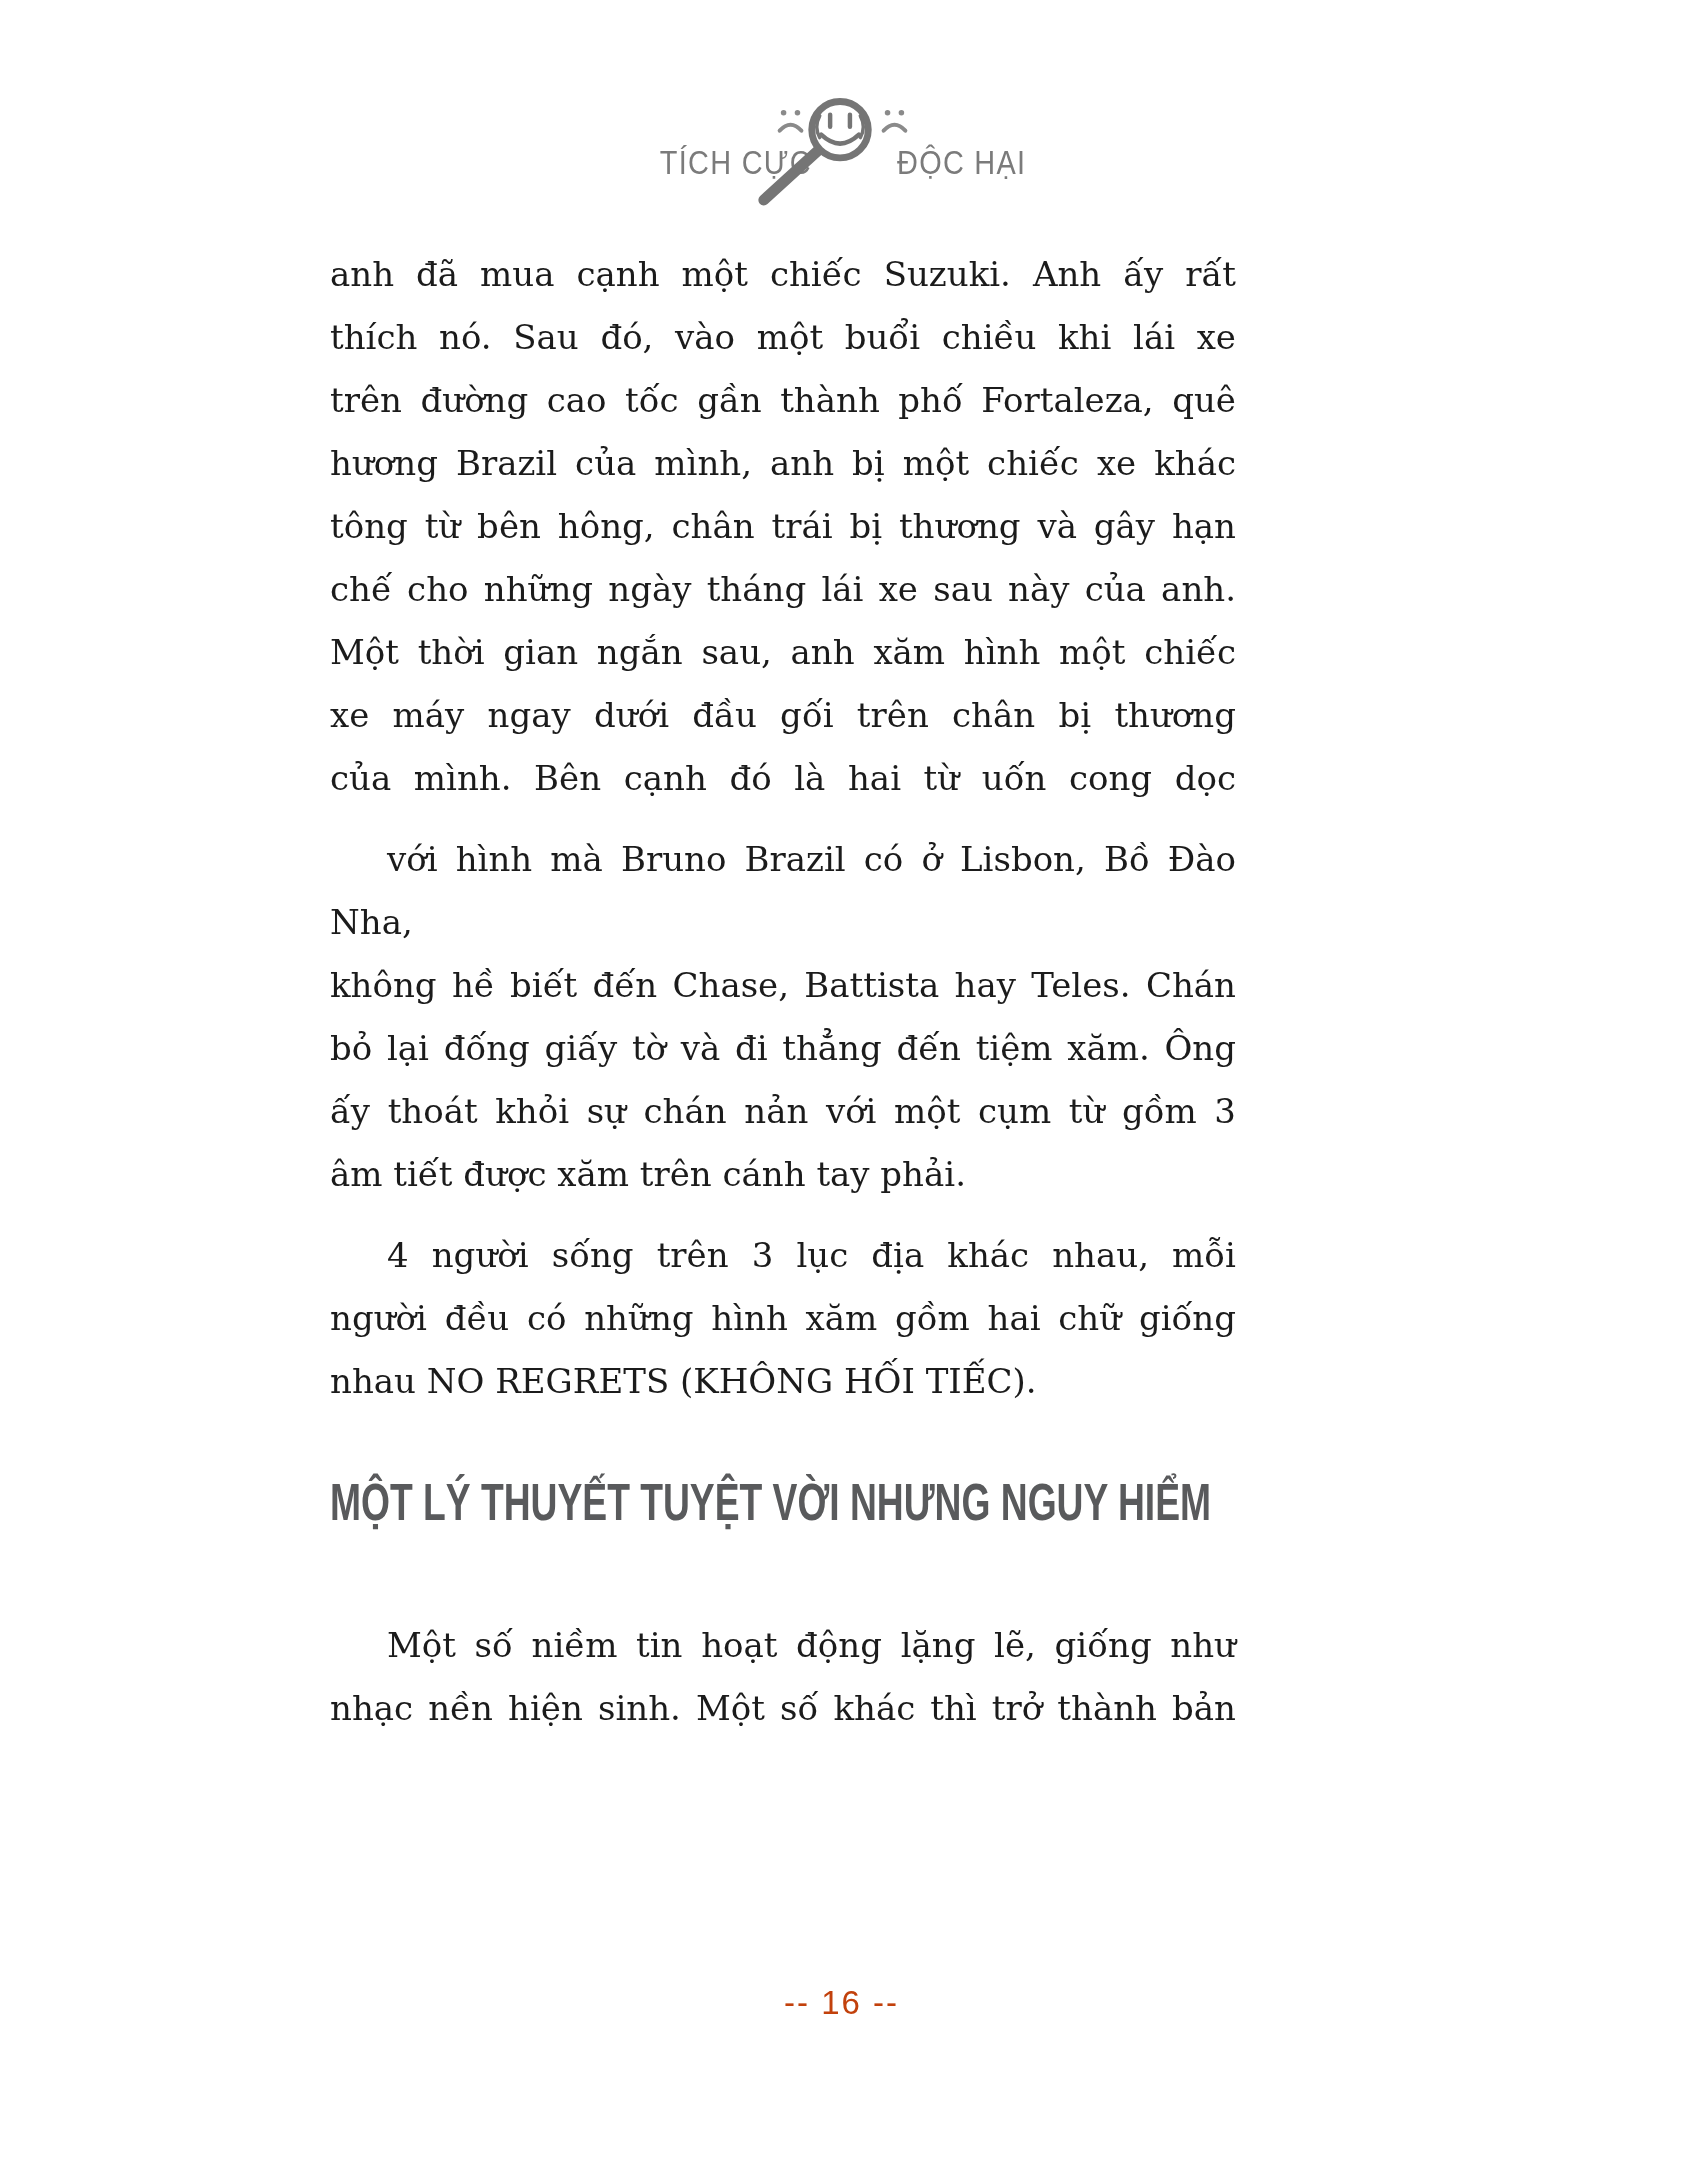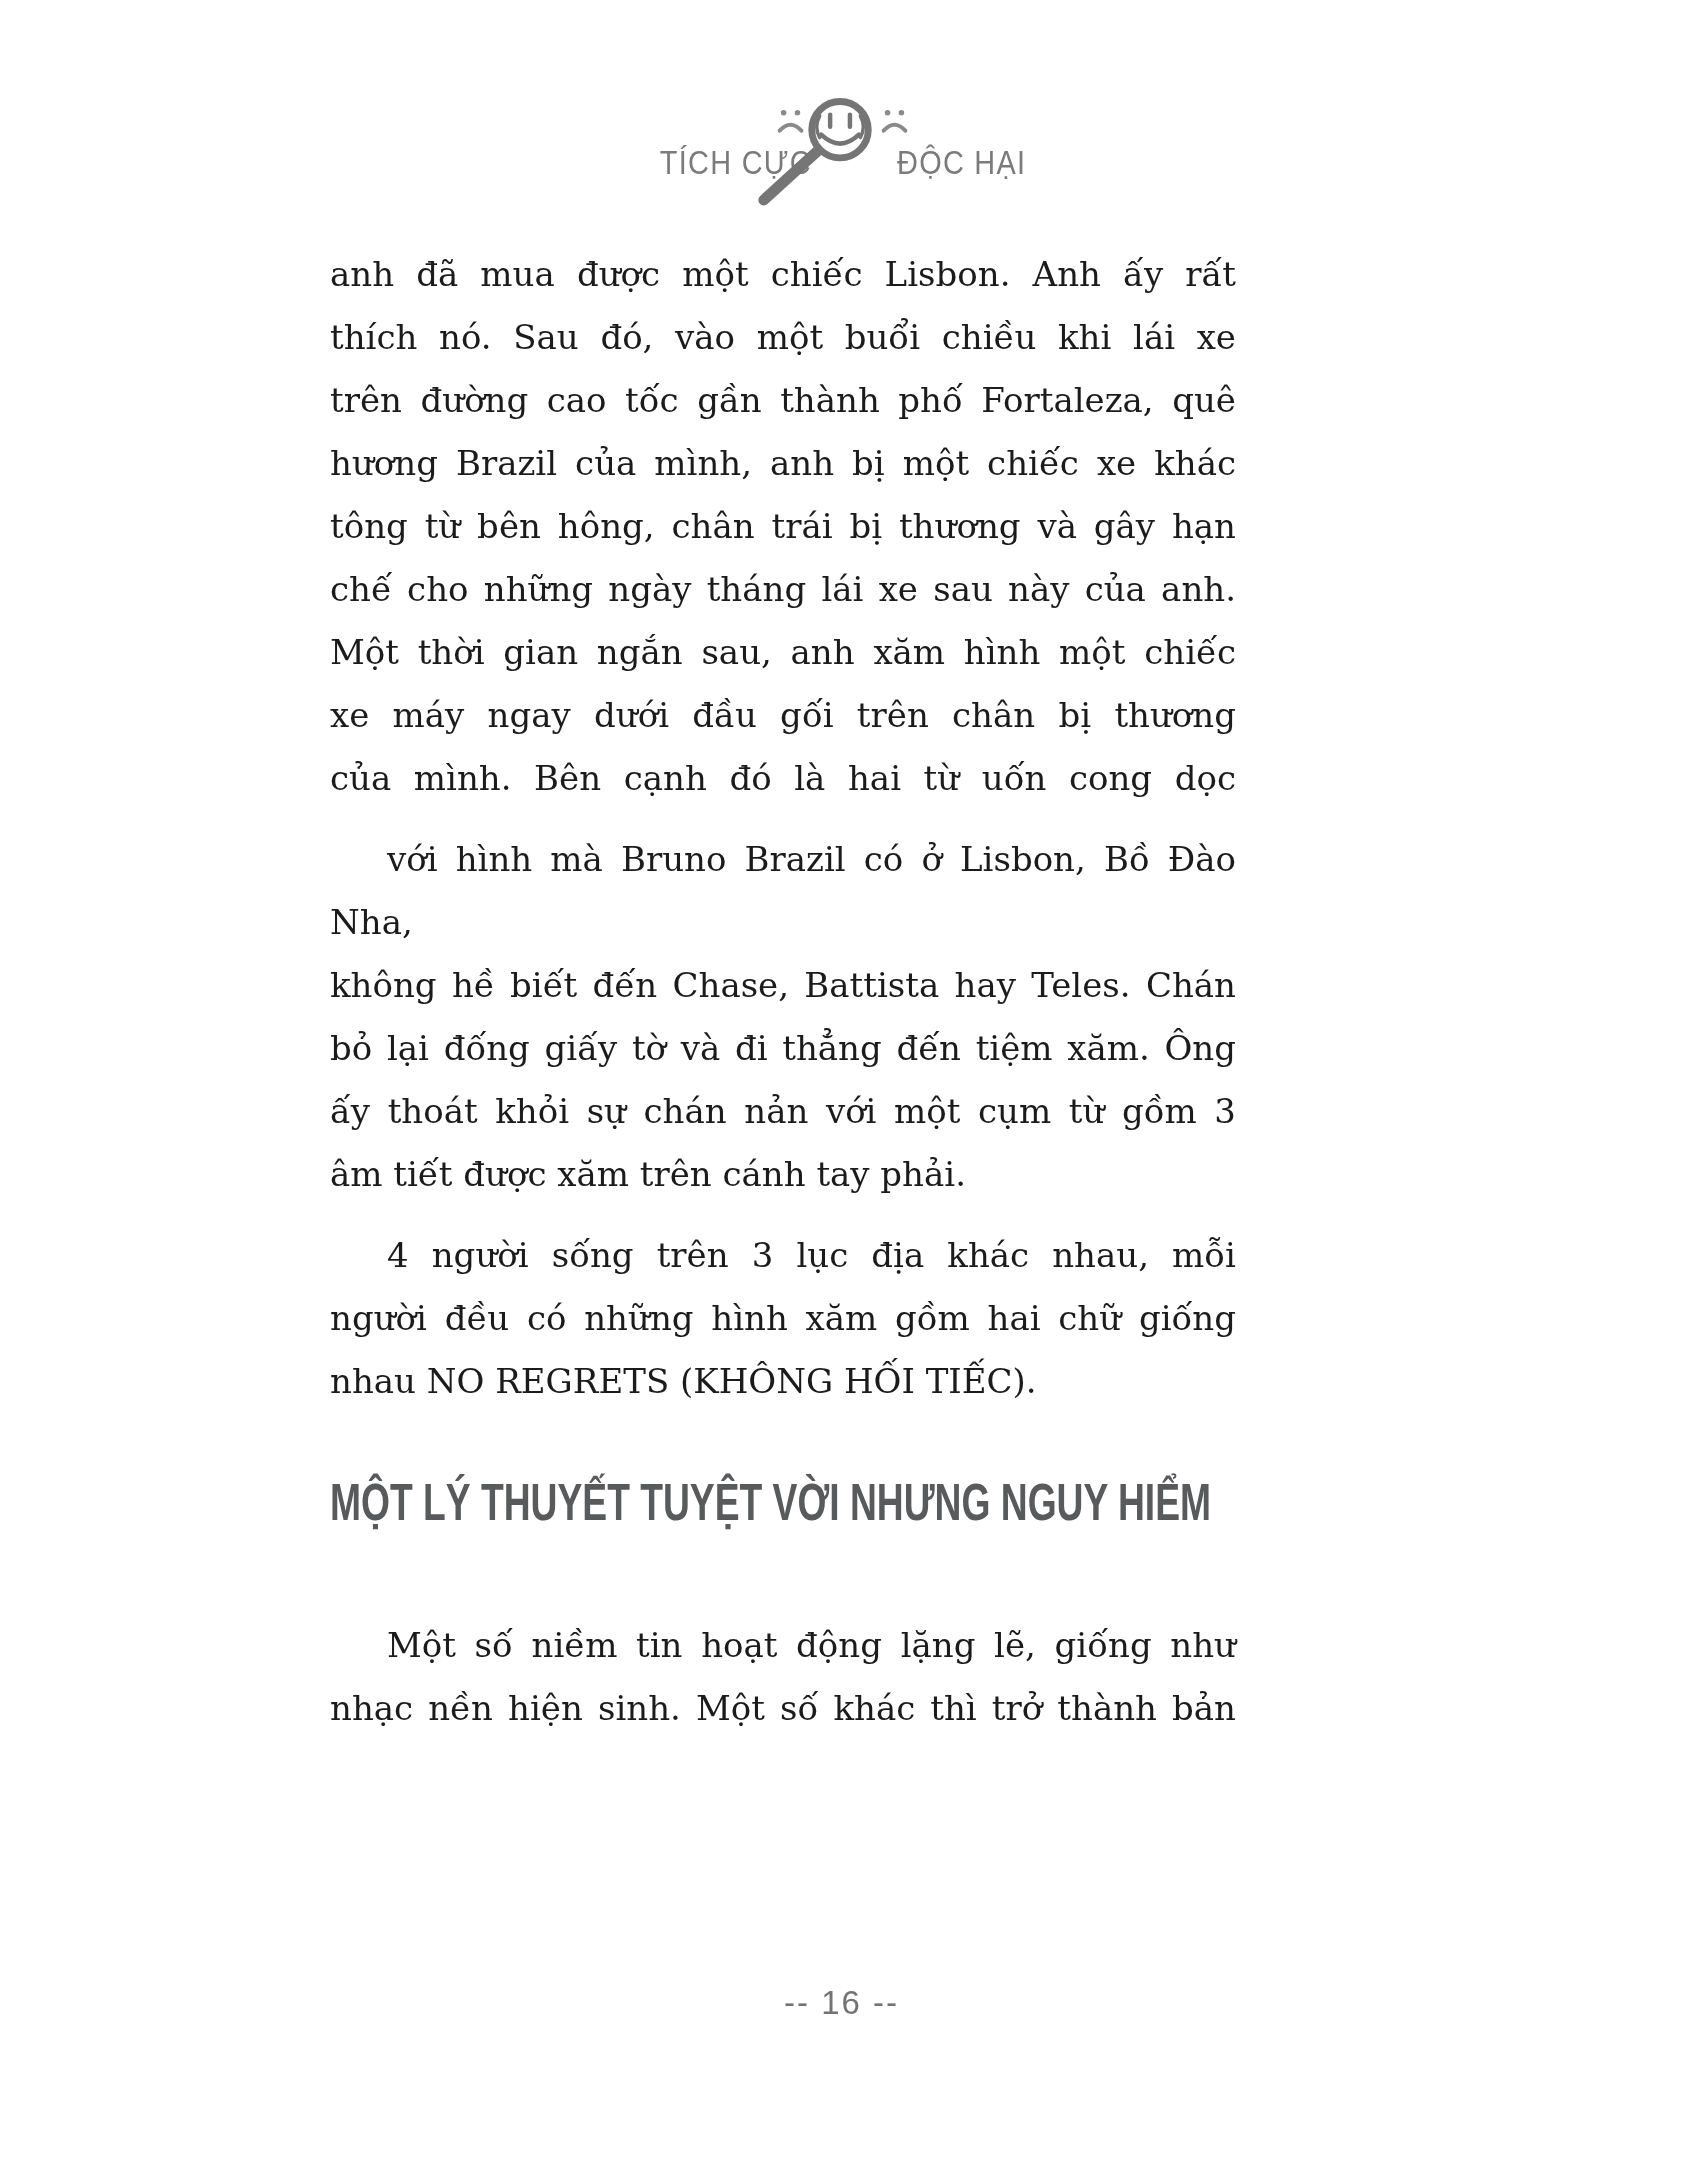--- a/index.html
+++ b/index.html
@@ -64,21 +64,21 @@
   .page-footer {
     position: absolute;
     left: 0; top: 1984px;
     width: 100%;
     text-align: center;
   }
   .page-number {
     font-family: "Liberation Sans", sans-serif;
     font-size: 33px;
     letter-spacing: 2px;
-    color: #737373;
+    color: #c2410c;
   }
 </style>
 </head>
 <body>
 
 <div class="page">
 
   <div class="running-header">
     <span class="header-word left">TÍCH CỰC</span>
 
@@ -107,21 +107,21 @@
         <path d="M 117.5 27 Q 123.5 38 117.5 49" stroke-width="3.5"></path>
       </g>
     </svg>
 
     <span class="header-word right">ĐỘC HẠI</span>
   </div>
 
   <main class="column">
 
     <div class="para">
-      <div class="line">anh đã mua được một chiếc Lisbon. Anh ấy rất</div>
+      <div class="line">anh đã mua cạnh một chiếc Suzuki. Anh ấy rất</div>
       <div class="line">thích nó. Sau đó, vào một buổi chiều khi lái xe</div>
       <div class="line">trên đường cao tốc gần thành phố Fortaleza, quê</div>
       <div class="line">hương Brazil của mình, anh bị một chiếc xe khác</div>
       <div class="line">tông từ bên hông, chân trái bị thương và gây hạn</div>
       <div class="line">chế cho những ngày tháng lái xe sau này của anh.</div>
       <div class="line">Một thời gian ngắn sau, anh xăm hình một chiếc</div>
       <div class="line">xe máy ngay dưới đầu gối trên chân bị thương</div>
       <div class="line">của mình. Bên cạnh đó là hai từ uốn cong dọc</div>
     </div>
 

